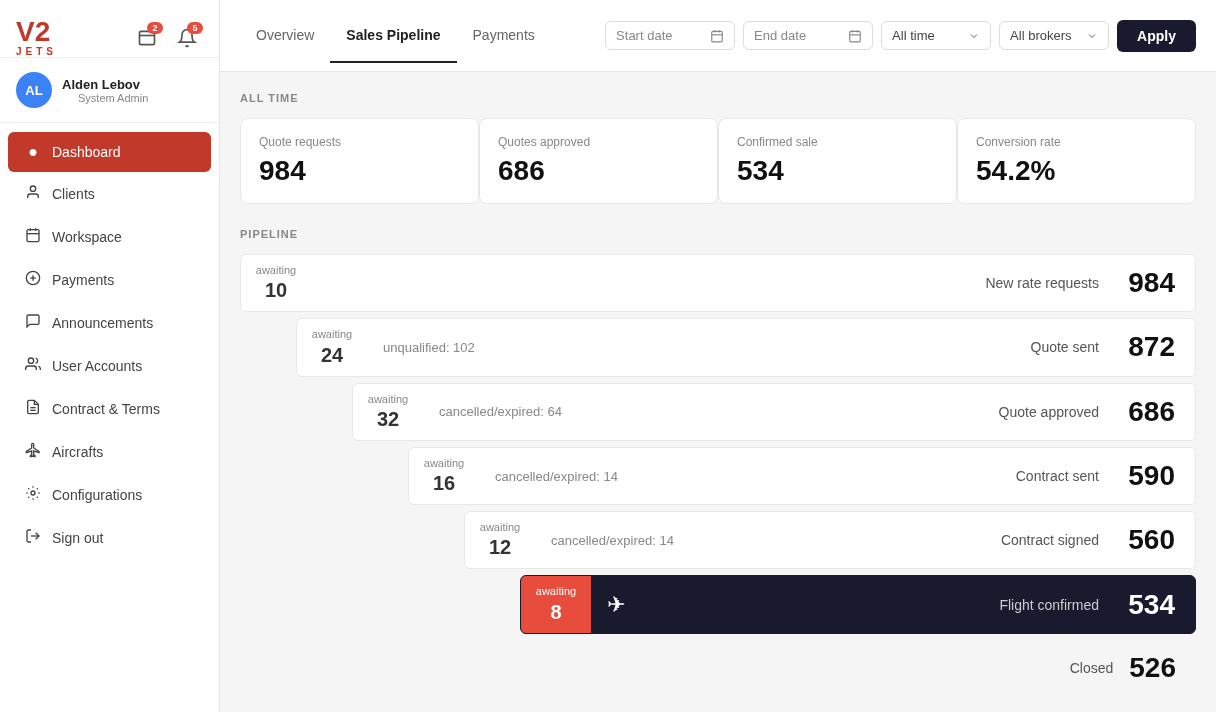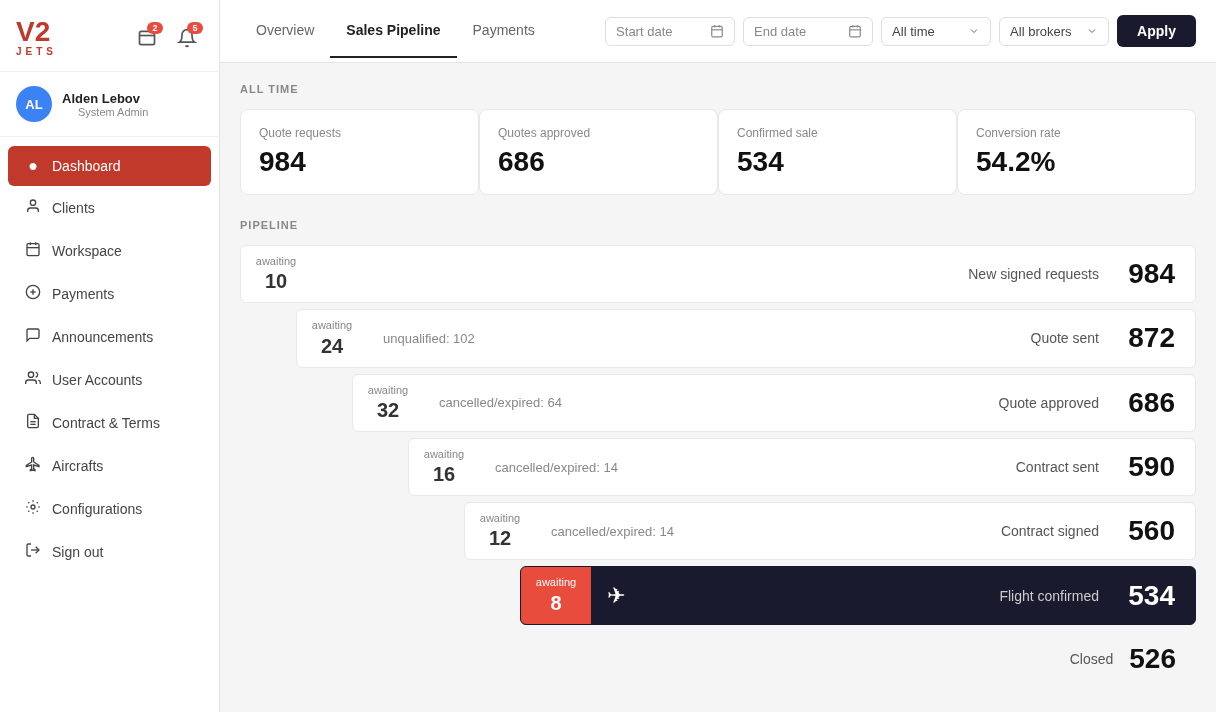--- a/index.html
+++ b/index.html
@@ -12,21 +12,21 @@
       background: #fff;
       border-right: 1px solid #e5e5e5;
       display: flex;
       flex-direction: column;
       height: 712px;
     }
     .logo-v2 { font-size: 28px; font-weight: 900; color: #c0392b; line-height: 1; }
     .logo-jets { font-size: 10px; letter-spacing: 4px; color: #c0392b; font-weight: 700; }
     .logo-area {
       position: relative;
-      padding: 18px 16px 14px;
+      padding: 18px 16px 0;
       border-bottom: 1px solid #f0f0f0;
       display: flex;
       align-items: center;
       justify-content: space-between;
     }
     .header-icons { display: flex; gap: 8px; align-items: center; }
     .icon-badge {
       position: relative;
       width: 32px;
       height: 32px;
@@ -81,21 +81,21 @@
     .nav-icon { width: 18px; text-align: center; font-size: 16px; }
 
     
     .main { flex: 1; display: flex; flex-direction: column; overflow: hidden; }
 
     
     .topbar {
       background: #fff;
       border-bottom: 1px solid #e5e5e5;
       padding: 0 20px;
-      height: 63px;
+      height: 72px;
       display: flex;
       align-items: center;
       gap: 0;
     }
     .tab {
       padding: 0 16px;
       height: 54px;
       display: flex;
       align-items: center;
       font-size: 14px;
@@ -458,21 +458,21 @@
     <div class="pipeline-section">
       <div class="section-label">PIPELINE</div>
 
       <div class="pipeline-row indent-1">
         <div class="awaiting-badge">
           <span class="awaiting-text lbl">awaiting</span>
           <span class="num">10</span>
         </div>
         <div class="pipeline-middle"></div>
         <div class="pipeline-right">
-          <span class="pipeline-label">New signed requests</span>
+          <span class="pipeline-label">New rate requests</span>
           <span class="pipeline-count">984</span>
         </div>
       </div>
 
       <div class="pipeline-row indent-2">
         <div class="awaiting-badge">
           <span class="awaiting-text lbl">awaiting</span>
           <span class="num">24</span>
         </div>
         <div class="pipeline-middle">unqualified: 102</div>

